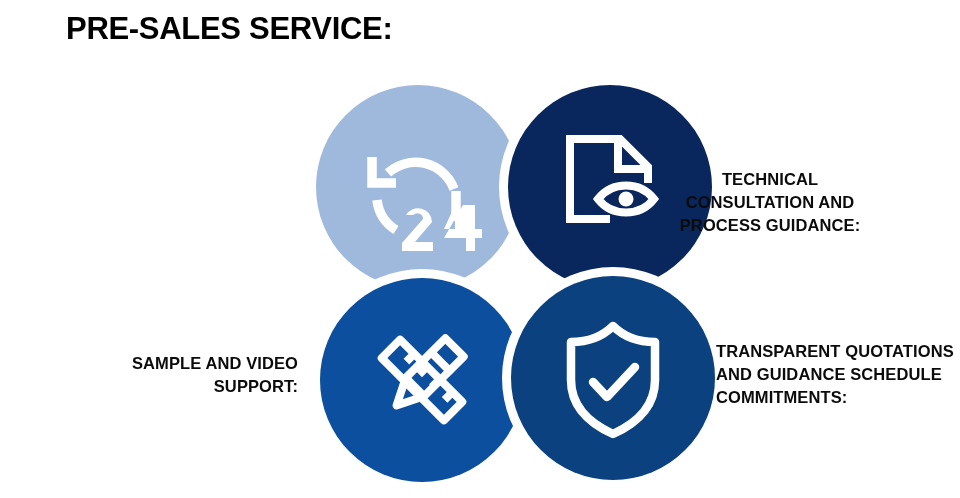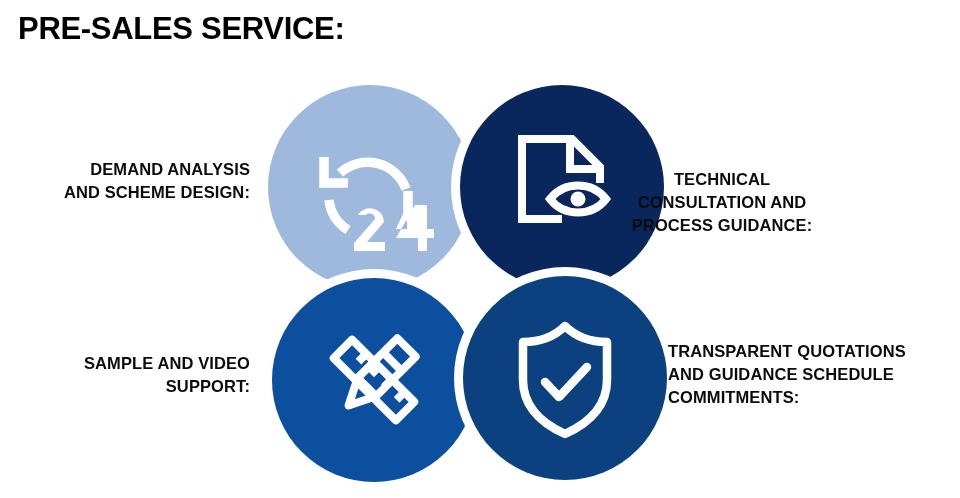--- a/index.html
+++ b/index.html
@@ -11,20 +11,21 @@
     background: #ffffff;
     font-family: "Liberation Sans", sans-serif;
     overflow: hidden;
   }
 
   .canvas {
     position: relative;
     width: 852px;
     height: 498px;
     background: #ffffff;
+    margin-left: 48px;
   }
 
   
   .page-title {
     position: absolute;
     left: 18px;
     top: 12px;
     font-size: 31px;
     font-weight: 700;
     letter-spacing: -0.3px;
@@ -174,22 +175,20 @@
                  C -42 30 -22 46 0 56
                  C 22 46 42 30 42 2
                  L 42 -36
                  C 28 -36 12 -40 0 -52 Z"></path>
         <path d="M -20 4 L -6 19 L 22 -11"></path>
       </g>
 
     </svg>
   </div>
 
-  <div class="label label-left" id="label-demand">DEMAND ANALYSIS
-AND SCHEME DESIGN:</div>
 
   <div class="label label-left" id="label-sample">SAMPLE AND VIDEO
 SUPPORT:</div>
 
   <div class="label label-right" id="label-technical">TECHNICAL
 CONSULTATION AND
 PROCESS GUIDANCE:</div>
 
   <div class="label label-right" id="label-transparent">TRANSPARENT QUOTATIONS
 AND GUIDANCE SCHEDULE

